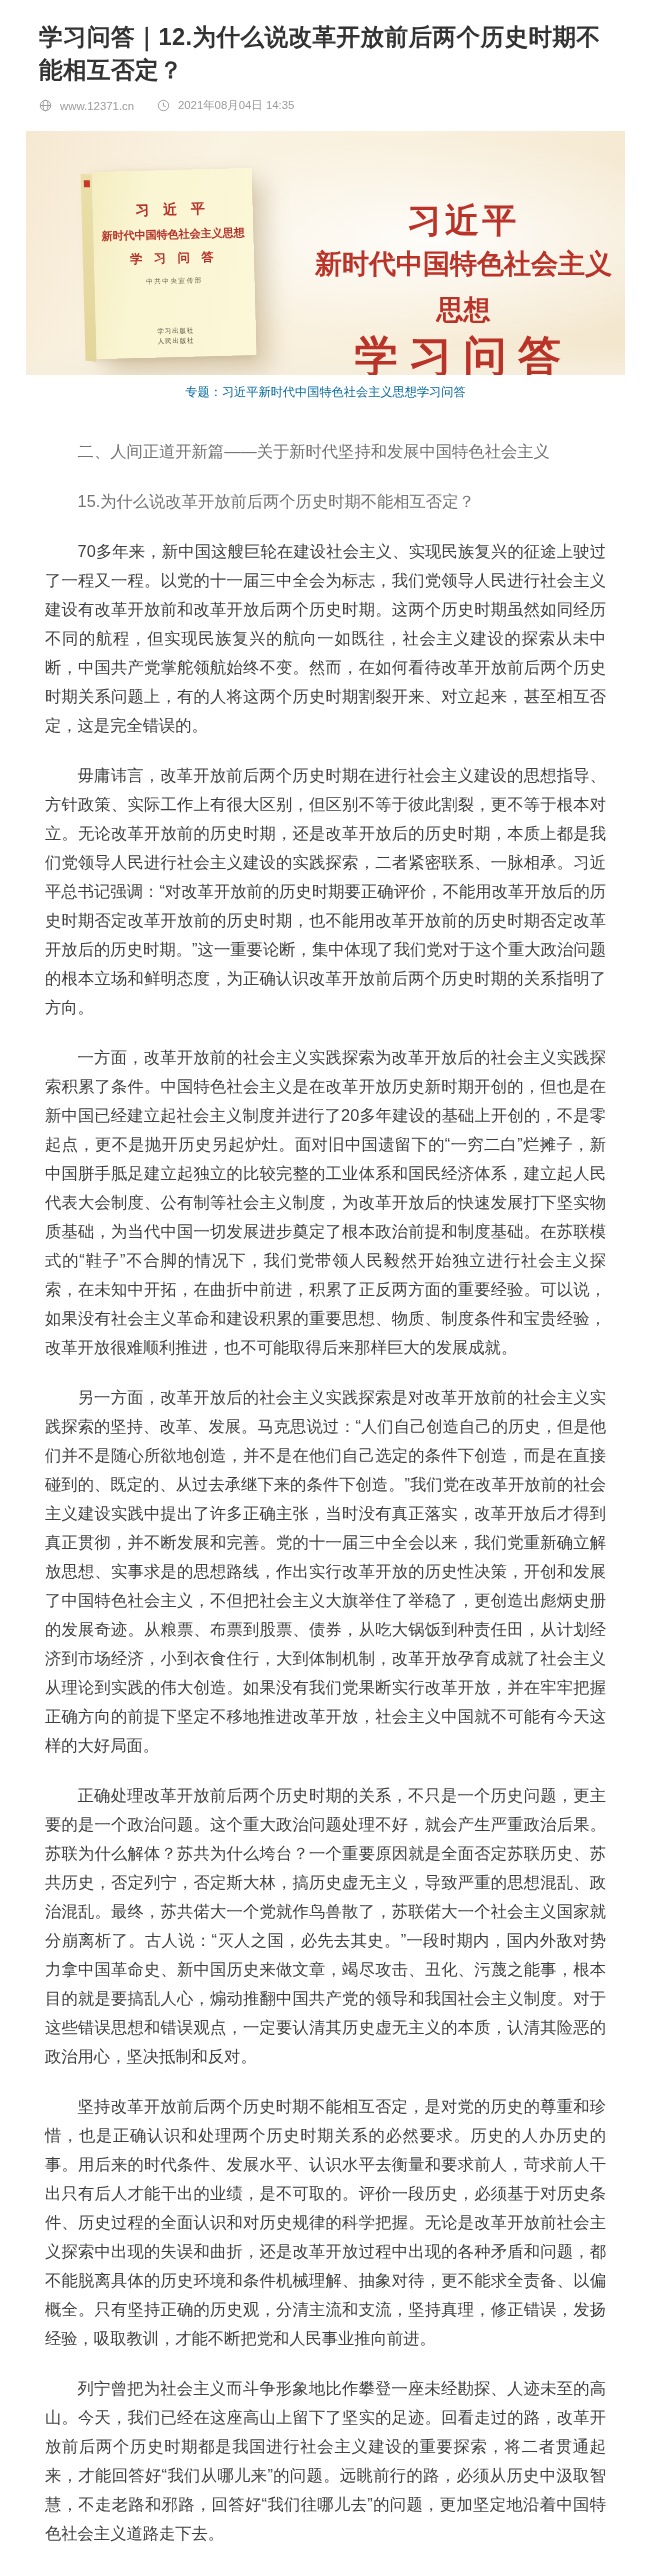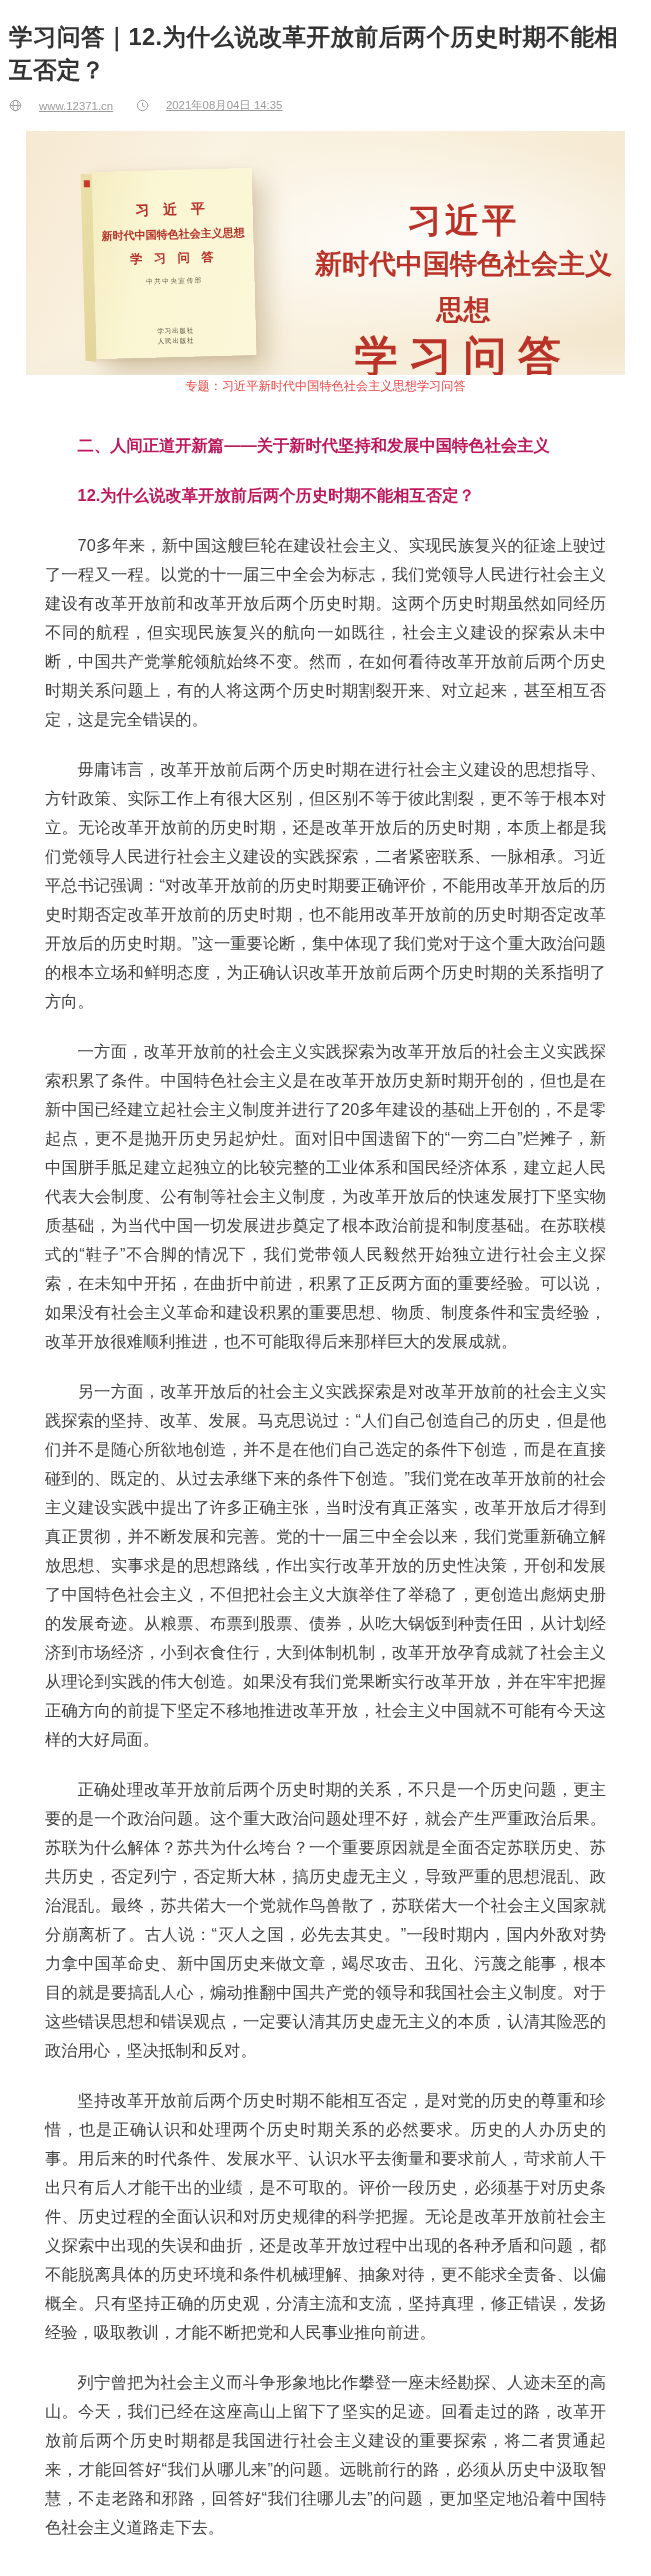--- a/index.html
+++ b/index.html
@@ -5,30 +5,30 @@
   * { margin:0; padding:0; box-sizing:border-box; }
   html,body { background:#ffffff; }
   body {
     width:651px;
     font-family:"Liberation Sans","DejaVu Sans",sans-serif;
     color:#404040;
   }
   .page { width:651px; min-height:2576px; padding-top:21px; padding-bottom:49px; background:#fff; }
 
   
-  .header { padding:0 9px; }
+  .header { padding:0 39px; }
   .title {
     font-size:23.6px; line-height:33px; font-weight:bold; color:#333;
     letter-spacing:0.4px;
   }
   .meta {
     margin-top:11.4px; display:flex; align-items:center; gap:8.1px;
     color:#9b9b9b; font-size:11.4px;
   }
-  .meta .grp { display:flex; align-items:center; gap:17px;text-decoration:underline; }
+  .meta .grp { display:flex; align-items:center; gap:8px; }
   .meta .grp + .grp { margin-left:14.7px; }
   .meta svg { display:block; }
 
   
   .banner-wrap { padding:0 26px; margin-top:18px; }
   .banner {
     position:relative; width:599px; height:244px; overflow:hidden;
     background:
       radial-gradient(ellipse at 68% 45%, rgba(255,255,255,.85) 0%, rgba(255,255,255,0) 55%),
       linear-gradient(115deg, #f6e9d2 0%, #faf2e2 28%, #f9f0dd 55%, #f3e6cd 100%);
@@ -59,27 +59,27 @@
   .book .bpub { position:absolute; bottom:11.4px; left:0; right:0; color:#55503c; font-size:6.5px; line-height:9.8px; letter-spacing:0.8px; }
   .headline {
     position:absolute; left:281px; right:4.9px; top:68px; text-align:center; z-index:1;
     color:#ba3329; font-weight:bold;
   }
   .headline .h1 { font-size:34px; line-height:42px; letter-spacing:3.3px; }
   .headline .h2 { font-size:27px; line-height:46px; letter-spacing:0px; }
   .headline .h3 { font-size:43px; line-height:47px; letter-spacing:11.4px; }
 
   .caption {
-    margin-top:3px; text-align:center; color:#ef4444; font-size:12.2px;
+    margin-top:9px; text-align:center; color:#0369a1; font-size:12.2px;
   }
 
   
   .article { margin-top:36px; padding:0 45px; font-size:16.3px; line-height:29px; color:#404040; }
   .article p { text-align:justify; text-indent:2em; margin-bottom:21px; }
-  .article p.hd { font-weight:bold; color:#be185d; }
+  .article p.hd { font-weight:normal; color:#737373; }
   .article p:last-child { margin-bottom:11px; }
 </style>
 </head>
 <body>
 
 <div class="page">
 
   <div class="header">
     <h1 class="title">学习问答｜12.为什么说改革开放前后两个历史时期不能相互否定？</h1>
 
@@ -124,21 +124,21 @@
         <div class="h2">新时代中国特色社会主义思想</div>
         <div class="h3">学习问答</div>
       </div>
     </div>
   </div>
 
   <div class="caption">专题：习近平新时代中国特色社会主义思想学习问答</div>
 
   <div class="article">
     <p class="hd">二、人间正道开新篇——关于新时代坚持和发展中国特色社会主义</p>
-    <p class="hd">12.为什么说改革开放前后两个历史时期不能相互否定？</p>
+    <p class="hd">15.为什么说改革开放前后两个历史时期不能相互否定？</p>
     <p>70多年来，新中国这艘巨轮在建设社会主义、实现民族复兴的征途上驶过了一程又一程。以党的十一届三中全会为标志，我们党领导人民进行社会主义建设有改革开放前和改革开放后两个历史时期。这两个历史时期虽然如同经历不同的航程，但实现民族复兴的航向一如既往，社会主义建设的探索从未中断，中国共产党掌舵领航始终不变。然而，在如何看待改革开放前后两个历史时期关系问题上，有的人将这两个历史时期割裂开来、对立起来，甚至相互否定，这是完全错误的。</p>
     <p>毋庸讳言，改革开放前后两个历史时期在进行社会主义建设的思想指导、方针政策、实际工作上有很大区别，但区别不等于彼此割裂，更不等于根本对立。无论改革开放前的历史时期，还是改革开放后的历史时期，本质上都是我们党领导人民进行社会主义建设的实践探索，二者紧密联系、一脉相承。习近平总书记强调：“对改革开放前的历史时期要正确评价，不能用改革开放后的历史时期否定改革开放前的历史时期，也不能用改革开放前的历史时期否定改革开放后的历史时期。”这一重要论断，集中体现了我们党对于这个重大政治问题的根本立场和鲜明态度，为正确认识改革开放前后两个历史时期的关系指明了方向。</p>
     <p>一方面，改革开放前的社会主义实践探索为改革开放后的社会主义实践探索积累了条件。中国特色社会主义是在改革开放历史新时期开创的，但也是在新中国已经建立起社会主义制度并进行了20多年建设的基础上开创的，不是零起点，更不是抛开历史另起炉灶。面对旧中国遗留下的“一穷二白”烂摊子，新中国胼手胝足建立起独立的比较完整的工业体系和国民经济体系，建立起人民代表大会制度、公有制等社会主义制度，为改革开放后的快速发展打下坚实物质基础，为当代中国一切发展进步奠定了根本政治前提和制度基础。在苏联模式的“鞋子”不合脚的情况下，我们党带领人民毅然开始独立进行社会主义探索，在未知中开拓，在曲折中前进，积累了正反两方面的重要经验。可以说，如果没有社会主义革命和建设积累的重要思想、物质、制度条件和宝贵经验，改革开放很难顺利推进，也不可能取得后来那样巨大的发展成就。</p>
     <p>另一方面，改革开放后的社会主义实践探索是对改革开放前的社会主义实践探索的坚持、改革、发展。马克思说过：“人们自己创造自己的历史，但是他们并不是随心所欲地创造，并不是在他们自己选定的条件下创造，而是在直接碰到的、既定的、从过去承继下来的条件下创造。”我们党在改革开放前的社会主义建设实践中提出了许多正确主张，当时没有真正落实，改革开放后才得到真正贯彻，并不断发展和完善。党的十一届三中全会以来，我们党重新确立解放思想、实事求是的思想路线，作出实行改革开放的历史性决策，开创和发展了中国特色社会主义，不但把社会主义大旗举住了举稳了，更创造出彪炳史册的发展奇迹。从粮票、布票到股票、债券，从吃大锅饭到种责任田，从计划经济到市场经济，小到衣食住行，大到体制机制，改革开放孕育成就了社会主义从理论到实践的伟大创造。如果没有我们党果断实行改革开放，并在牢牢把握正确方向的前提下坚定不移地推进改革开放，社会主义中国就不可能有今天这样的大好局面。</p>
     <p>正确处理改革开放前后两个历史时期的关系，不只是一个历史问题，更主要的是一个政治问题。这个重大政治问题处理不好，就会产生严重政治后果。苏联为什么解体？苏共为什么垮台？一个重要原因就是全面否定苏联历史、苏共历史，否定列宁，否定斯大林，搞历史虚无主义，导致严重的思想混乱、政治混乱。最终，苏共偌大一个党就作鸟兽散了，苏联偌大一个社会主义国家就分崩离析了。古人说：“灭人之国，必先去其史。”一段时期内，国内外敌对势力拿中国革命史、新中国历史来做文章，竭尽攻击、丑化、污蔑之能事，根本目的就是要搞乱人心，煽动推翻中国共产党的领导和我国社会主义制度。对于这些错误思想和错误观点，一定要认清其历史虚无主义的本质，认清其险恶的政治用心，坚决抵制和反对。</p>
     <p>坚持改革开放前后两个历史时期不能相互否定，是对党的历史的尊重和珍惜，也是正确认识和处理两个历史时期关系的必然要求。历史的人办历史的事。用后来的时代条件、发展水平、认识水平去衡量和要求前人，苛求前人干出只有后人才能干出的业绩，是不可取的。评价一段历史，必须基于对历史条件、历史过程的全面认识和对历史规律的科学把握。无论是改革开放前社会主义探索中出现的失误和曲折，还是改革开放过程中出现的各种矛盾和问题，都不能脱离具体的历史环境和条件机械理解、抽象对待，更不能求全责备、以偏概全。只有坚持正确的历史观，分清主流和支流，坚持真理，修正错误，发扬经验，吸取教训，才能不断把党和人民事业推向前进。</p>
     <p>列宁曾把为社会主义而斗争形象地比作攀登一座未经勘探、人迹未至的高山。今天，我们已经在这座高山上留下了坚实的足迹。回看走过的路，改革开放前后两个历史时期都是我国进行社会主义建设的重要探索，将二者贯通起来，才能回答好“我们从哪儿来”的问题。远眺前行的路，必须从历史中汲取智慧，不走老路和邪路，回答好“我们往哪儿去”的问题，更加坚定地沿着中国特色社会主义道路走下去。</p>
   </div>
 
 </div>

